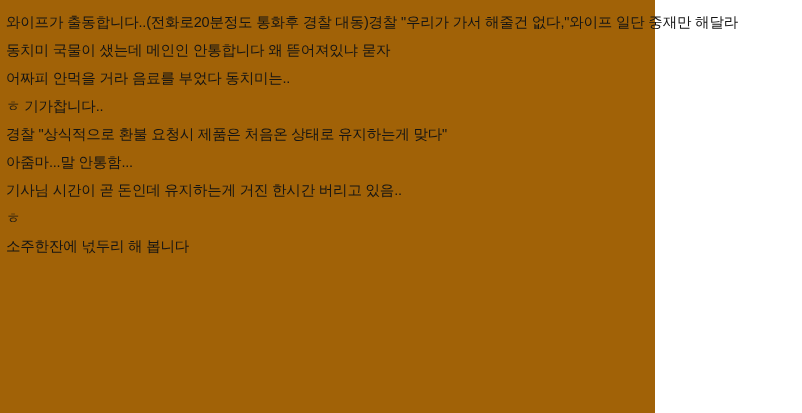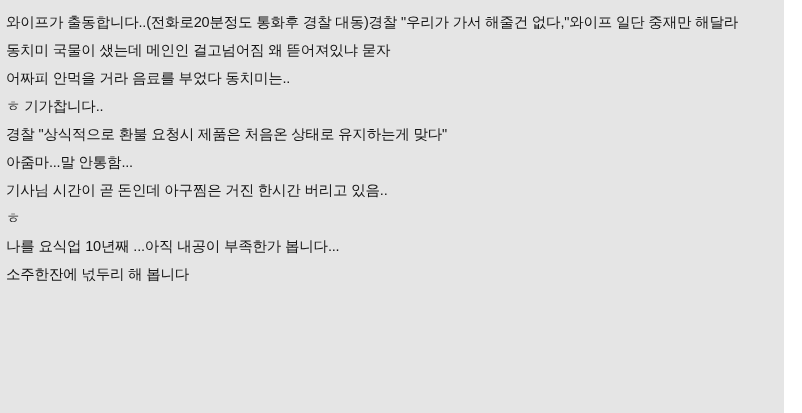--- a/index.html
+++ b/index.html
@@ -8,41 +8,40 @@
     background: #ffffff;
   }
   body {
     width: 802px;
     height: 413px;
     font-family: "Liberation Sans", "DejaVu Sans", sans-serif;
     color: #1a1a1a;
     overflow: hidden;
   }
   .page {
-    width: 784px;
+    width: 655px;
     height: 413px;
     box-sizing: border-box;
     padding: 8px 6px 12px 6px;
-    background: #e5e5e5;
+    background: #a16207;
   }
   .line {
     font-size: 14.5px;
     line-height: 28px;
     white-space: nowrap;
     letter-spacing: -0.2px;
     color: #141414;
   }
 </style>
 </head>
 <body>
 
 <div class="page">
   <div class="line">와이프가 출동합니다..(전화로20분정도 통화후 경찰 대동)경찰 "우리가 가서 해줄건 없다,"와이프 일단 중재만 해달라</div>
-  <div class="line">동치미 국물이 샜는데 메인인 걸고넘어짐 왜 뜯어져있냐 묻자</div>
+  <div class="line">동치미 국물이 샜는데 메인인 안통합니다 왜 뜯어져있냐 묻자</div>
   <div class="line">어짜피 안먹을 거라 음료를 부었다 동치미는..</div>
   <div class="line">ㅎ 기가찹니다..</div>
   <div class="line">경찰 "상식적으로 환불 요청시 제품은 처음온 상태로 유지하는게 맞다"</div>
   <div class="line">아줌마...말 안통함...</div>
-  <div class="line">기사님 시간이 곧 돈인데 아구찜은 거진 한시간 버리고 있음..</div>
+  <div class="line">기사님 시간이 곧 돈인데 유지하는게 거진 한시간 버리고 있음..</div>
   <div class="line">ㅎ</div>
-  <div class="line">나를 요식업 10년째 ...아직 내공이 부족한가 봅니다...</div>
   <div class="line">소주한잔에 넋두리 해 봅니다</div>
 </div>
 
 </body></html>

